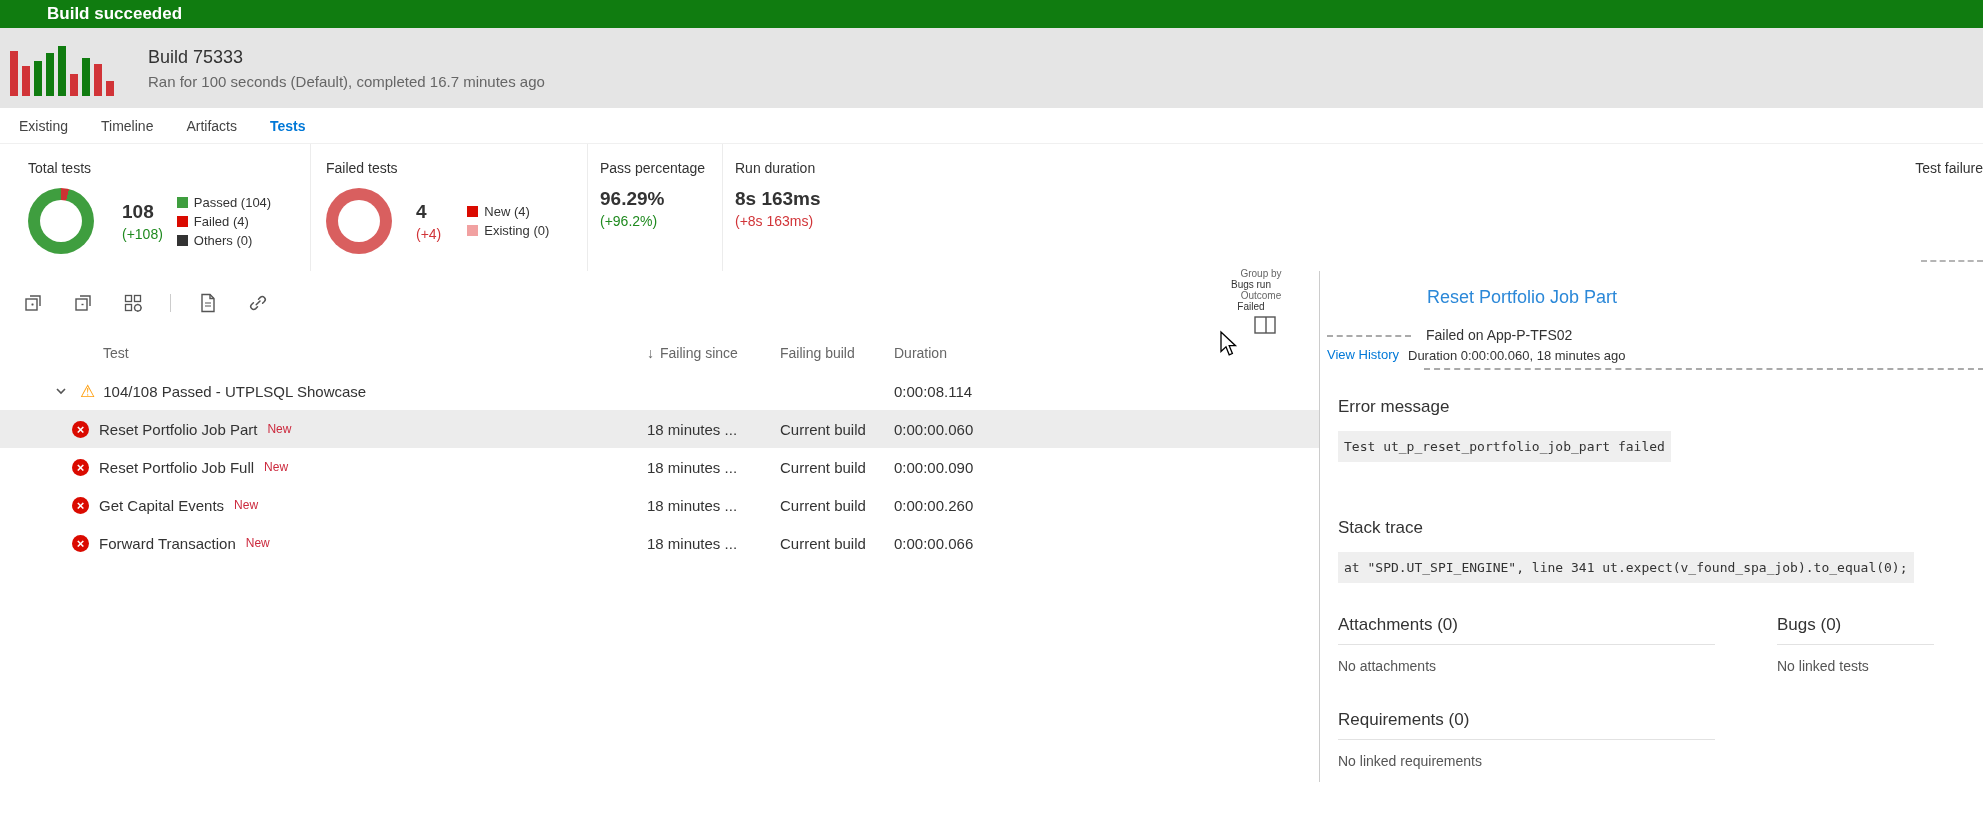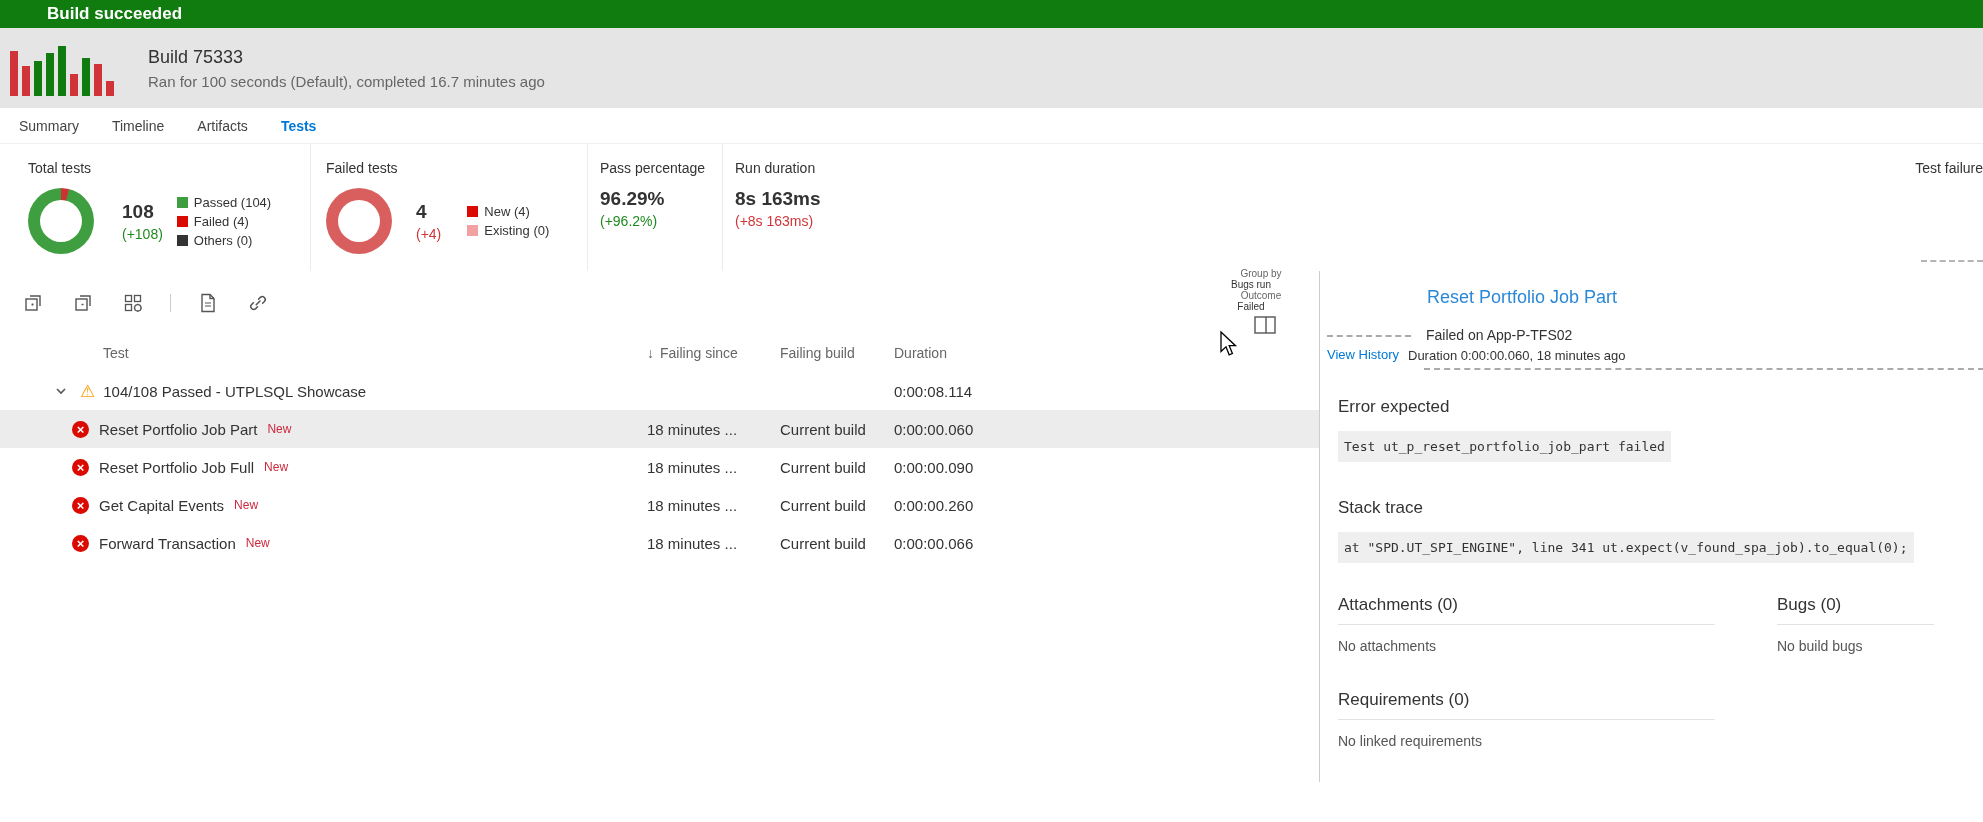--- a/index.html
+++ b/index.html
@@ -88,21 +88,21 @@
   .detail-failed-on { position:absolute; left:106px; top:56px; font-size:14px; color:#333; }
   .detail-duration { position:absolute; left:88px; top:77px; font-size:13px; color:#333; }
   .view-history { position:absolute; left:7px; top:76px; font-size:13px; color:#0078d7; cursor:pointer; }
   .dash-short { position:absolute; left:7px; top:64px; width:84px; border-top:2px dashed #aaa; }
   .dash-long { position:absolute; left:104px; right:0; top:97px; border-top:2px dashed #aaa; }
 
   .detail-body { padding:0 50px 0 18px; }
   .section-heading { font-size:17px; color:#333; font-weight:normal; }
   .h-error { margin-top:26px; }
   .code-box { margin-top:14px; background:#efefef; color:#333; font-family:"DejaVu Sans Mono", monospace; font-size:13px; padding:5px 6px; width:fit-content; white-space:nowrap; line-height:21px; }
-  .h-stack { margin-top:36px; }
+  .h-stack { margin-top:56px; }
   .two-col { display:grid; grid-template-columns:439px auto; margin-top:32px; }
   .divider { border-bottom:1px solid #e2e2e2; margin-top:9px; }
   .div-w1 { width:377px; }
   .div-w2 { width:157px; }
   .empty-text { font-size:14px; color:#555; margin-top:13px; }
   .req-section { margin-top:36px; }
 
   svg.icon { display:block; }
   .cursor { position:absolute; left:1218px; top:330px; pointer-events:none; }
 </style>
@@ -127,21 +127,21 @@
       <span class="bar r b8"></span>
       <span class="bar r b9"></span>
     </div>
     <div class="build-header-text">
       <div class="build-title">Build 75333</div>
       <div class="build-subtitle">Ran for 100 seconds (Default), completed 16.7 minutes ago</div>
     </div>
   </div>
 
   <div class="tabs">
-    <div class="tab">Summary</div>
+    <div class="tab">Existing</div>
     <div class="tab">Timeline</div>
     <div class="tab">Artifacts</div>
     <div class="tab active">Tests</div>
   </div>
 
   <div class="stats">
     <div class="stat-block sb1">
       <div class="stat-label">Total tests</div>
       <div class="stat-content">
         <div class="donut donut-total"></div>
@@ -336,38 +336,38 @@
       <div class="detail-header">
         <div class="dash-short"></div>
         <div class="detail-title">Reset Portfolio Job Part</div>
         <div class="detail-failed-on">Failed on App-P-TFS02</div>
         <div class="view-history">View History</div>
         <div class="detail-duration">Duration 0:00:00.060, 18 minutes ago</div>
         <div class="dash-long"></div>
       </div>
 
       <div class="detail-body">
-        <h3 class="section-heading h-error">Error expected</h3>
+        <h3 class="section-heading h-error">Error message</h3>
         <div class="code-box">Test ut_p_reset_portfolio_job_part failed</div>
 
         <h3 class="section-heading h-stack">Stack trace</h3>
         <div class="code-box">
           <div>at "SPD.UT_SPI_ENGINE", line 341 ut.expect(v_found_spa_job).to_equal(0);</div>
         </div>
 
         <div class="two-col">
           <div>
             <h3 class="section-heading">Attachments (0)</h3>
             <div class="divider div-w1"></div>
             <div class="empty-text">No attachments</div>
           </div>
           <div>
             <h3 class="section-heading">Bugs (0)</h3>
             <div class="divider div-w2"></div>
-            <div class="empty-text">No build bugs</div>
+            <div class="empty-text">No linked tests</div>
           </div>
         </div>
 
         <div class="req-section">
           <h3 class="section-heading">Requirements (0)</h3>
           <div class="divider div-w1"></div>
           <div class="empty-text">No linked requirements</div>
         </div>
       </div>
     </div>

